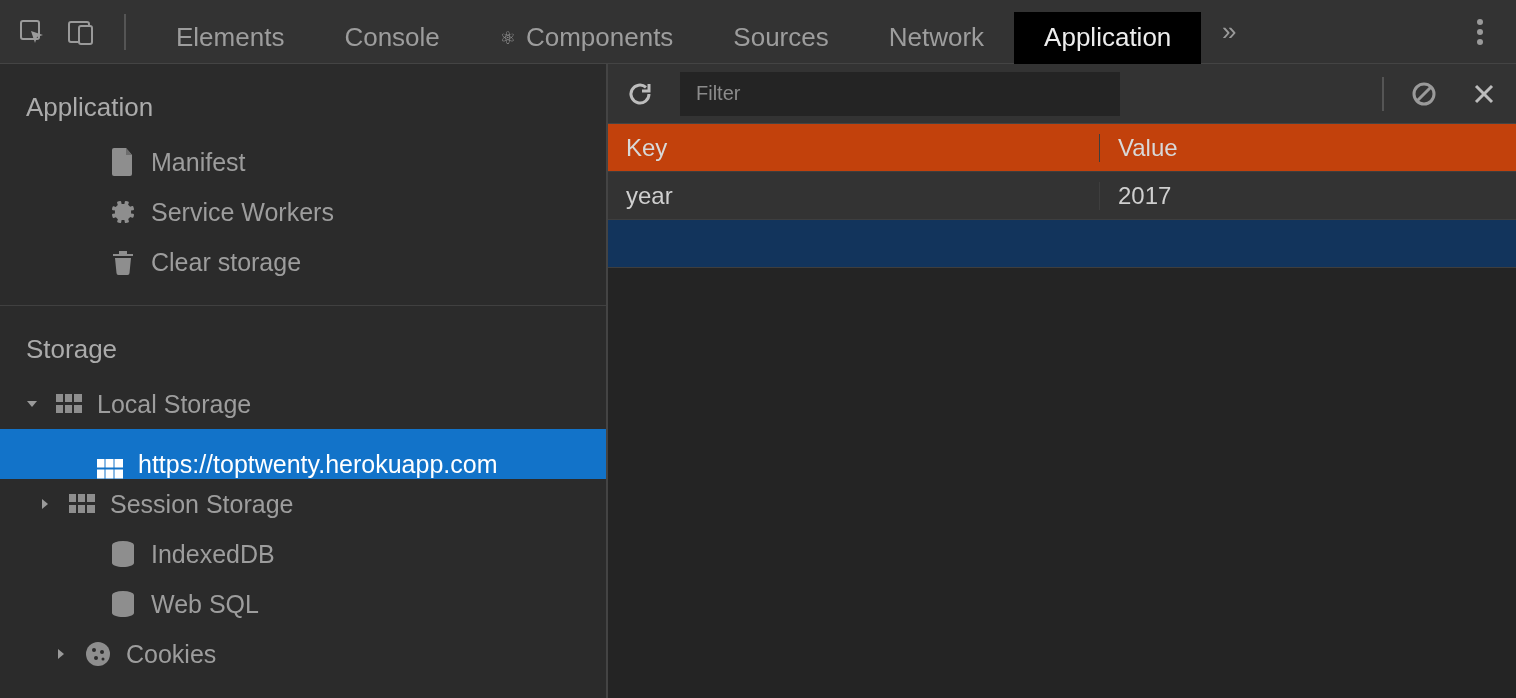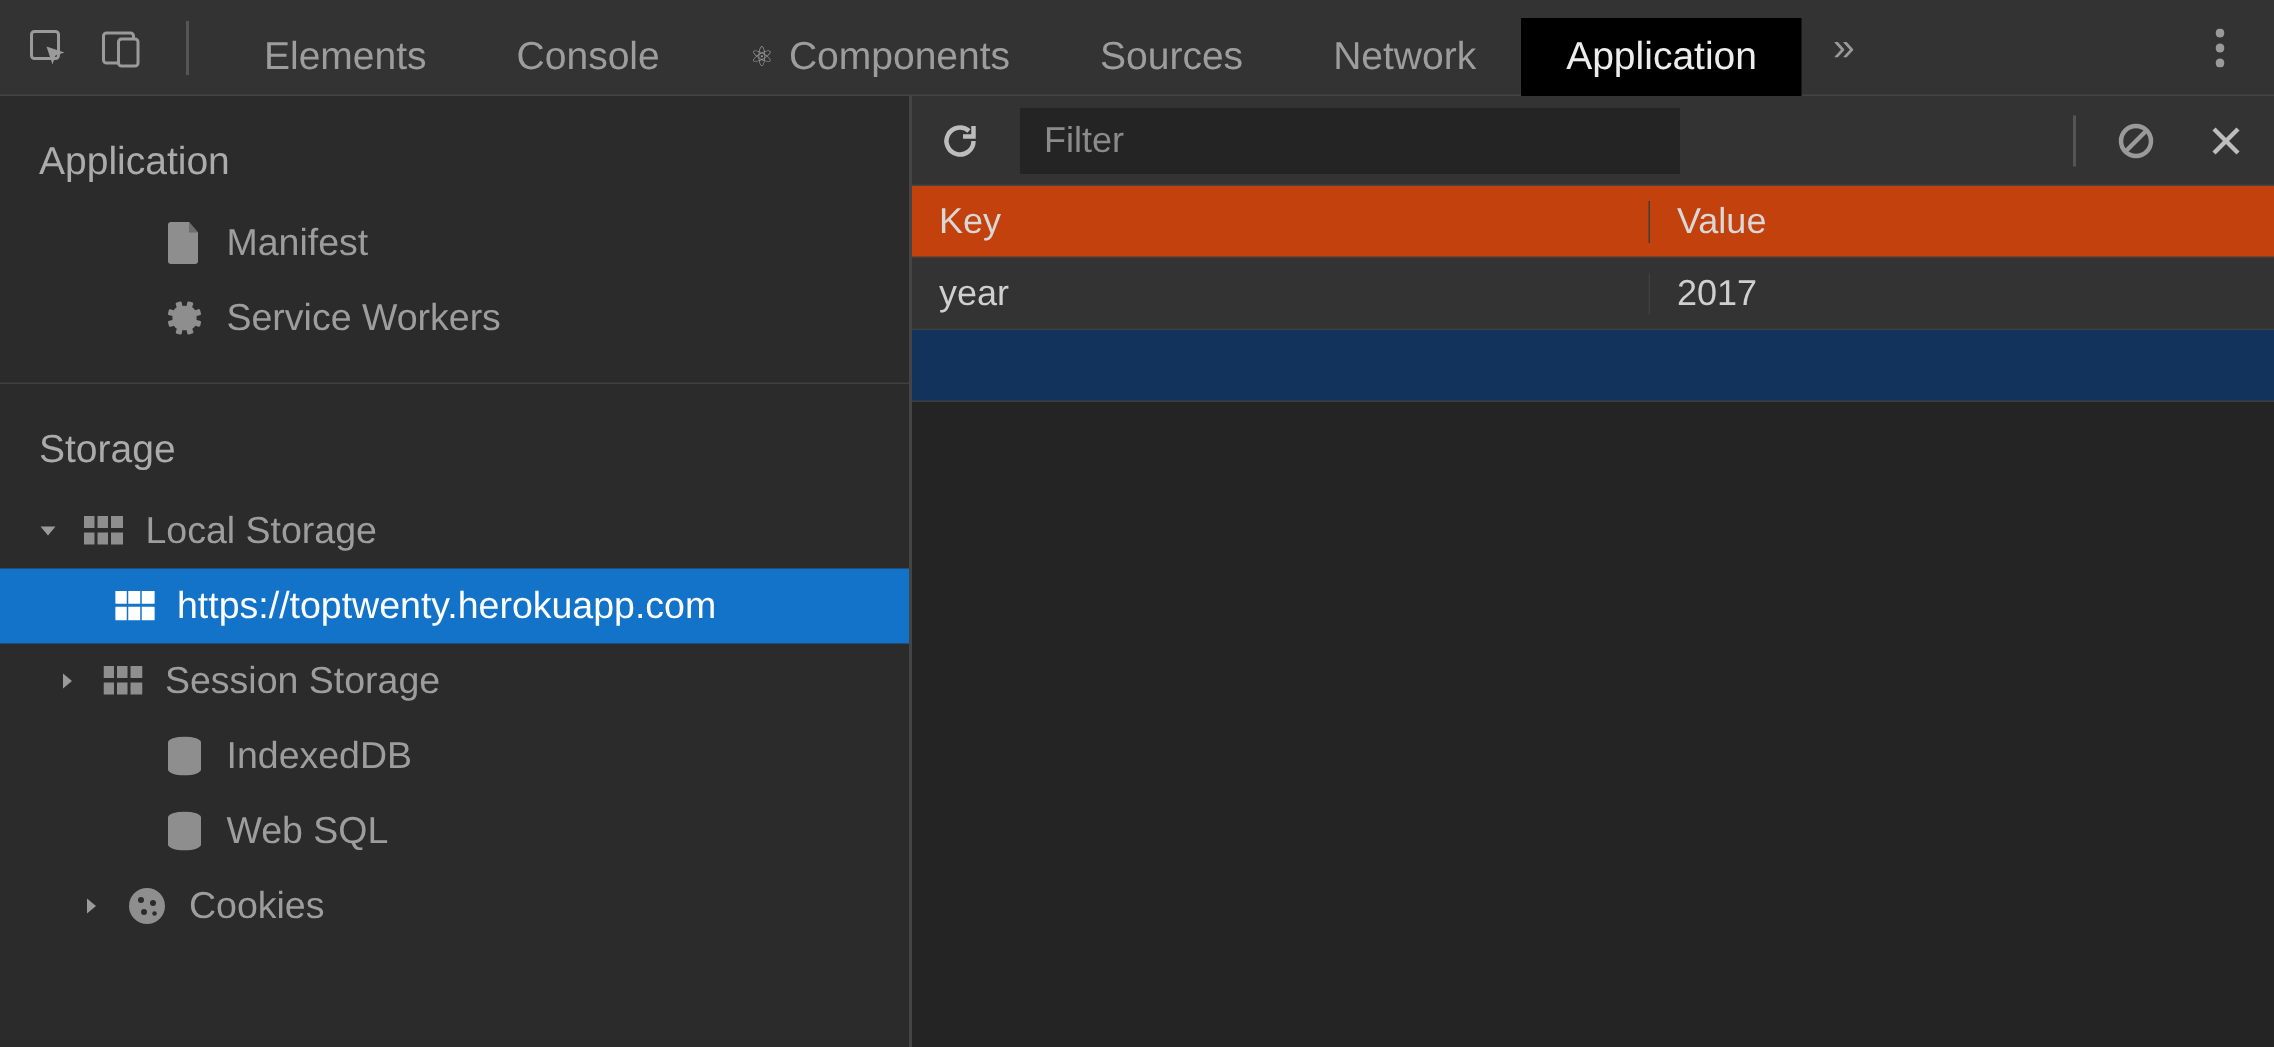--- a/index.html
+++ b/index.html
@@ -86,41 +86,41 @@
   }
   .tree-item .tri { width: 18px; display:flex; justify-content:center; }
   .tree-item .tri.hidden { visibility: hidden; }
   .tree-item .ico { width: 28px; display:flex; justify-content:center; align-items:center; }
   .tree-item.selected {
     background: #1273c9;
     color: #ffffff;
   }
   .tree-item.selected svg { fill:#fff; stroke:#fff; }
   .indent-1 { padding-left: 77px; }
-  .indent-2 { padding-left: 76px; }
+  .indent-2 { padding-left: 96px; align-items: flex-end; }
   .hr { height: 1px; background:#404040; margin: 18px 0 0 0; }
 
   
   .toolbar {
     display: flex; align-items: center;
     height: 60px;
     background: #333333;
     padding: 0 12px;
     gap: 20px;
     border-bottom: 1px solid #444;
   }
   .toolbar .icon-btn {
     width: 40px; height: 40px; display:flex; align-items:center; justify-content:center;
     color:#b9b9b9; cursor:pointer;
   }
   .filter-input {
     background: #242424;
     border: none;
     color: #ccc;
-    font-size: 24px;
+    font-size: 20px;
     height: 44px;
     width: 440px;
     padding: 0 16px;
   }
   .filter-input::placeholder { color: #8b8b8b; }
   .toolbar .vsep { width:2px; height:34px; background:#555; }
 
   
   .grid {
     flex:1;
@@ -205,20 +205,29 @@
     <div class="tree-item indent-1">
       <span class="tri hidden"></span>
       <span class="ico">
         <svg width="26" height="26" viewBox="0 0 26 26" fill="#8e8e8e">
             <path d="M13 8a5 5 0 1 0 0 10 5 5 0 0 0 0-10zm10.2 6.8l-2.2-.4a8.3 8.3 0 0 0 0-2.8l2.2-.4a1 1 0 0 0 .8-1.2l-.6-2.2a1 1 0 0 0-1.2-.7l-2.1.7a8.4 8.4 0 0 0-2-2l.7-2.1a1 1 0 0 0-.7-1.2L16 2a1 1 0 0 0-1.2.8l-.4 2.2a8.3 8.3 0 0 0-2.8 0L11.2 2.8A1 1 0 0 0 10 2l-2.2.6a1 1 0 0 0-.7 1.2l.7 2.1a8.4 8.4 0 0 0-2 2l-2.1-.7a1 1 0 0 0-1.2.7L2 10a1 1 0 0 0 .8 1.2l2.2.4a8.3 8.3 0 0 0 0 2.8l-2.2.4A1 1 0 0 0 2 16l.6 2.2a1 1 0 0 0 1.2.7l2.1-.7a8.4 8.4 0 0 0 2 2l-.7 2.1a1 1 0 0 0 .7 1.2L10 24a1 1 0 0 0 1.2-.8l.4-2.2a8.3 8.3 0 0 0 2.8 0l.4 2.2A1 1 0 0 0 16 24l2.2-.6a1 1 0 0 0 .7-1.2l-.7-2.1a8.4 8.4 0 0 0 2-2l2.1.7a1 1 0 0 0 1.2-.7L24 16a1 1 0 0 0-.8-1.2z"></path>
           </svg>
       </span>
       <span>Service Workers</span>
     </div>
 
+    <div class="tree-item indent-1">
+      <span class="tri hidden"></span>
+      <span class="ico">
+        <svg width="22" height="26" viewBox="0 0 22 26" fill="#8e8e8e">
+            <path d="M1 5h20v2H1zM3 9h16l-1.5 15a2 2 0 0 1-2 2h-9a2 2 0 0 1-2-2zM7 2h8v3H7z"></path>
+          </svg>
+      </span>
+      <span>Clear storage</span>
+    </div>
 
     <div class="hr"></div>
 
     <div class="tree-section-title">Storage</div>
 
     <div class="tree-item" style="padding-left:23px">
       <span class="tri">
         <svg width="12" height="12" viewBox="0 0 12 12" fill="#9a9a9a">
             <path d="M1 3l5 6 5-6z"></path>
           </svg>

